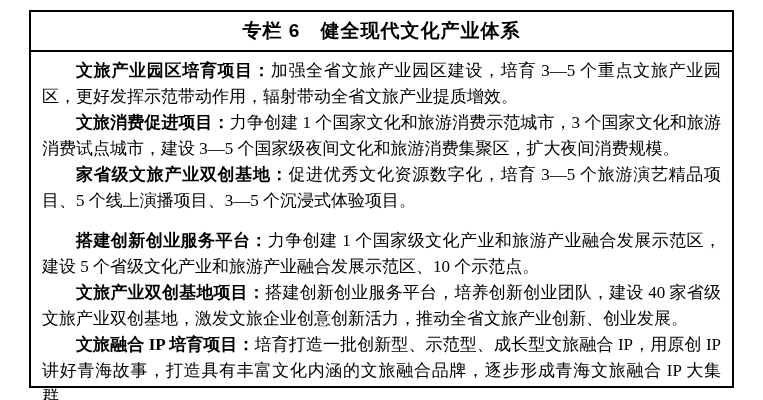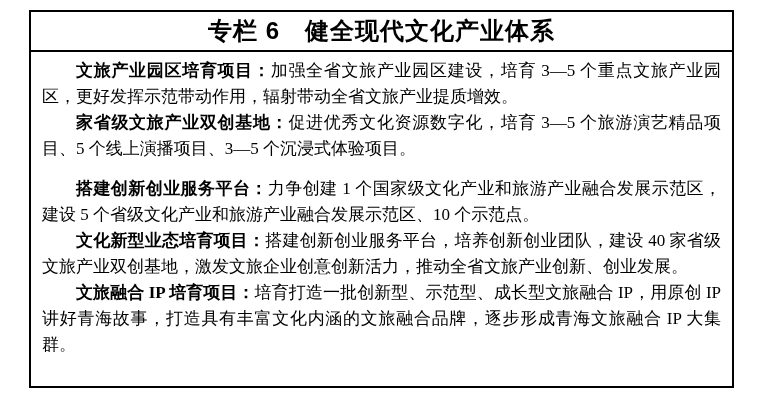--- a/index.html
+++ b/index.html
@@ -28,21 +28,21 @@
     height: 40px;
     border-bottom: 2px solid #000000;
     box-sizing: border-box;
     display: flex;
     align-items: center;
     justify-content: center;
   }
   .panel-title {
     font-family: "Liberation Sans", "DejaVu Sans", sans-serif;
     font-weight: bold;
-    font-size: 24px;
+    font-size: 19px;
     letter-spacing: 1px;
     white-space: pre;
   }
   .panel-body {
     padding: 6px 11px 4px 11px;
     font-size: 17px;
     line-height: 26px;
     text-align: justify;
   }
   .panel-body p {
@@ -59,18 +59,19 @@
 </style>
 </head>
 <body>
 
 <div class="panel">
   <div class="panel-title-row">
     <span class="panel-title">专栏 6　健全现代文化产业体系</span>
   </div>
   <div class="panel-body">
     <p><span class="lead">文旅产业园区培育项目：</span><span>加强全省文旅产业园区建设，培育 3—5 个重点文旅产业园区，更好发挥示范带动作用，辐射带动全省文旅产业提质增效。</span></p>
+    <p><span class="lead">文旅消费促进项目：</span><span>力争创建 1 个国家文化和旅游消费示范城市，3 个国家文化和旅游消费试点城市，建设 3—5 个国家级夜间文化和旅游消费集聚区，扩大夜间消费规模。</span></p>
     <p><span class="lead">家省级文旅产业双创基地：</span><span>促进优秀文化资源数字化，培育 3—5 个旅游演艺精品项目、5 个线上演播项目、3—5 个沉浸式体验项目。</span></p>
     <p class="gap-before"><span class="lead">搭建创新创业服务平台：</span><span>力争创建 1 个国家级文化产业和旅游产业融合发展示范区，建设 5 个省级文化产业和旅游产业融合发展示范区、10 个示范点。</span></p>
-    <p><span class="lead">文化新型业态培育项目：</span><span>搭建创新创业服务平台，培养创新创业团队，建设 40 家省级文旅产业双创基地，激发文旅企业创意创新活力，推动全省文旅产业创新、创业发展。</span></p>
+    <p><span class="lead">文旅产业双创基地项目：</span><span>搭建创新创业服务平台，培养创新创业团队，建设 40 家省级文旅产业双创基地，激发文旅企业创意创新活力，推动全省文旅产业创新、创业发展。</span></p>
     <p><span class="lead">文旅融合 IP 培育项目：</span><span>培育打造一批创新型、示范型、成长型文旅融合 IP，用原创 IP 讲好青海故事，打造具有丰富文化内涵的文旅融合品牌，逐步形成青海文旅融合 IP 大集群。</span></p>
   </div>
 </div>
 
 </body></html>

